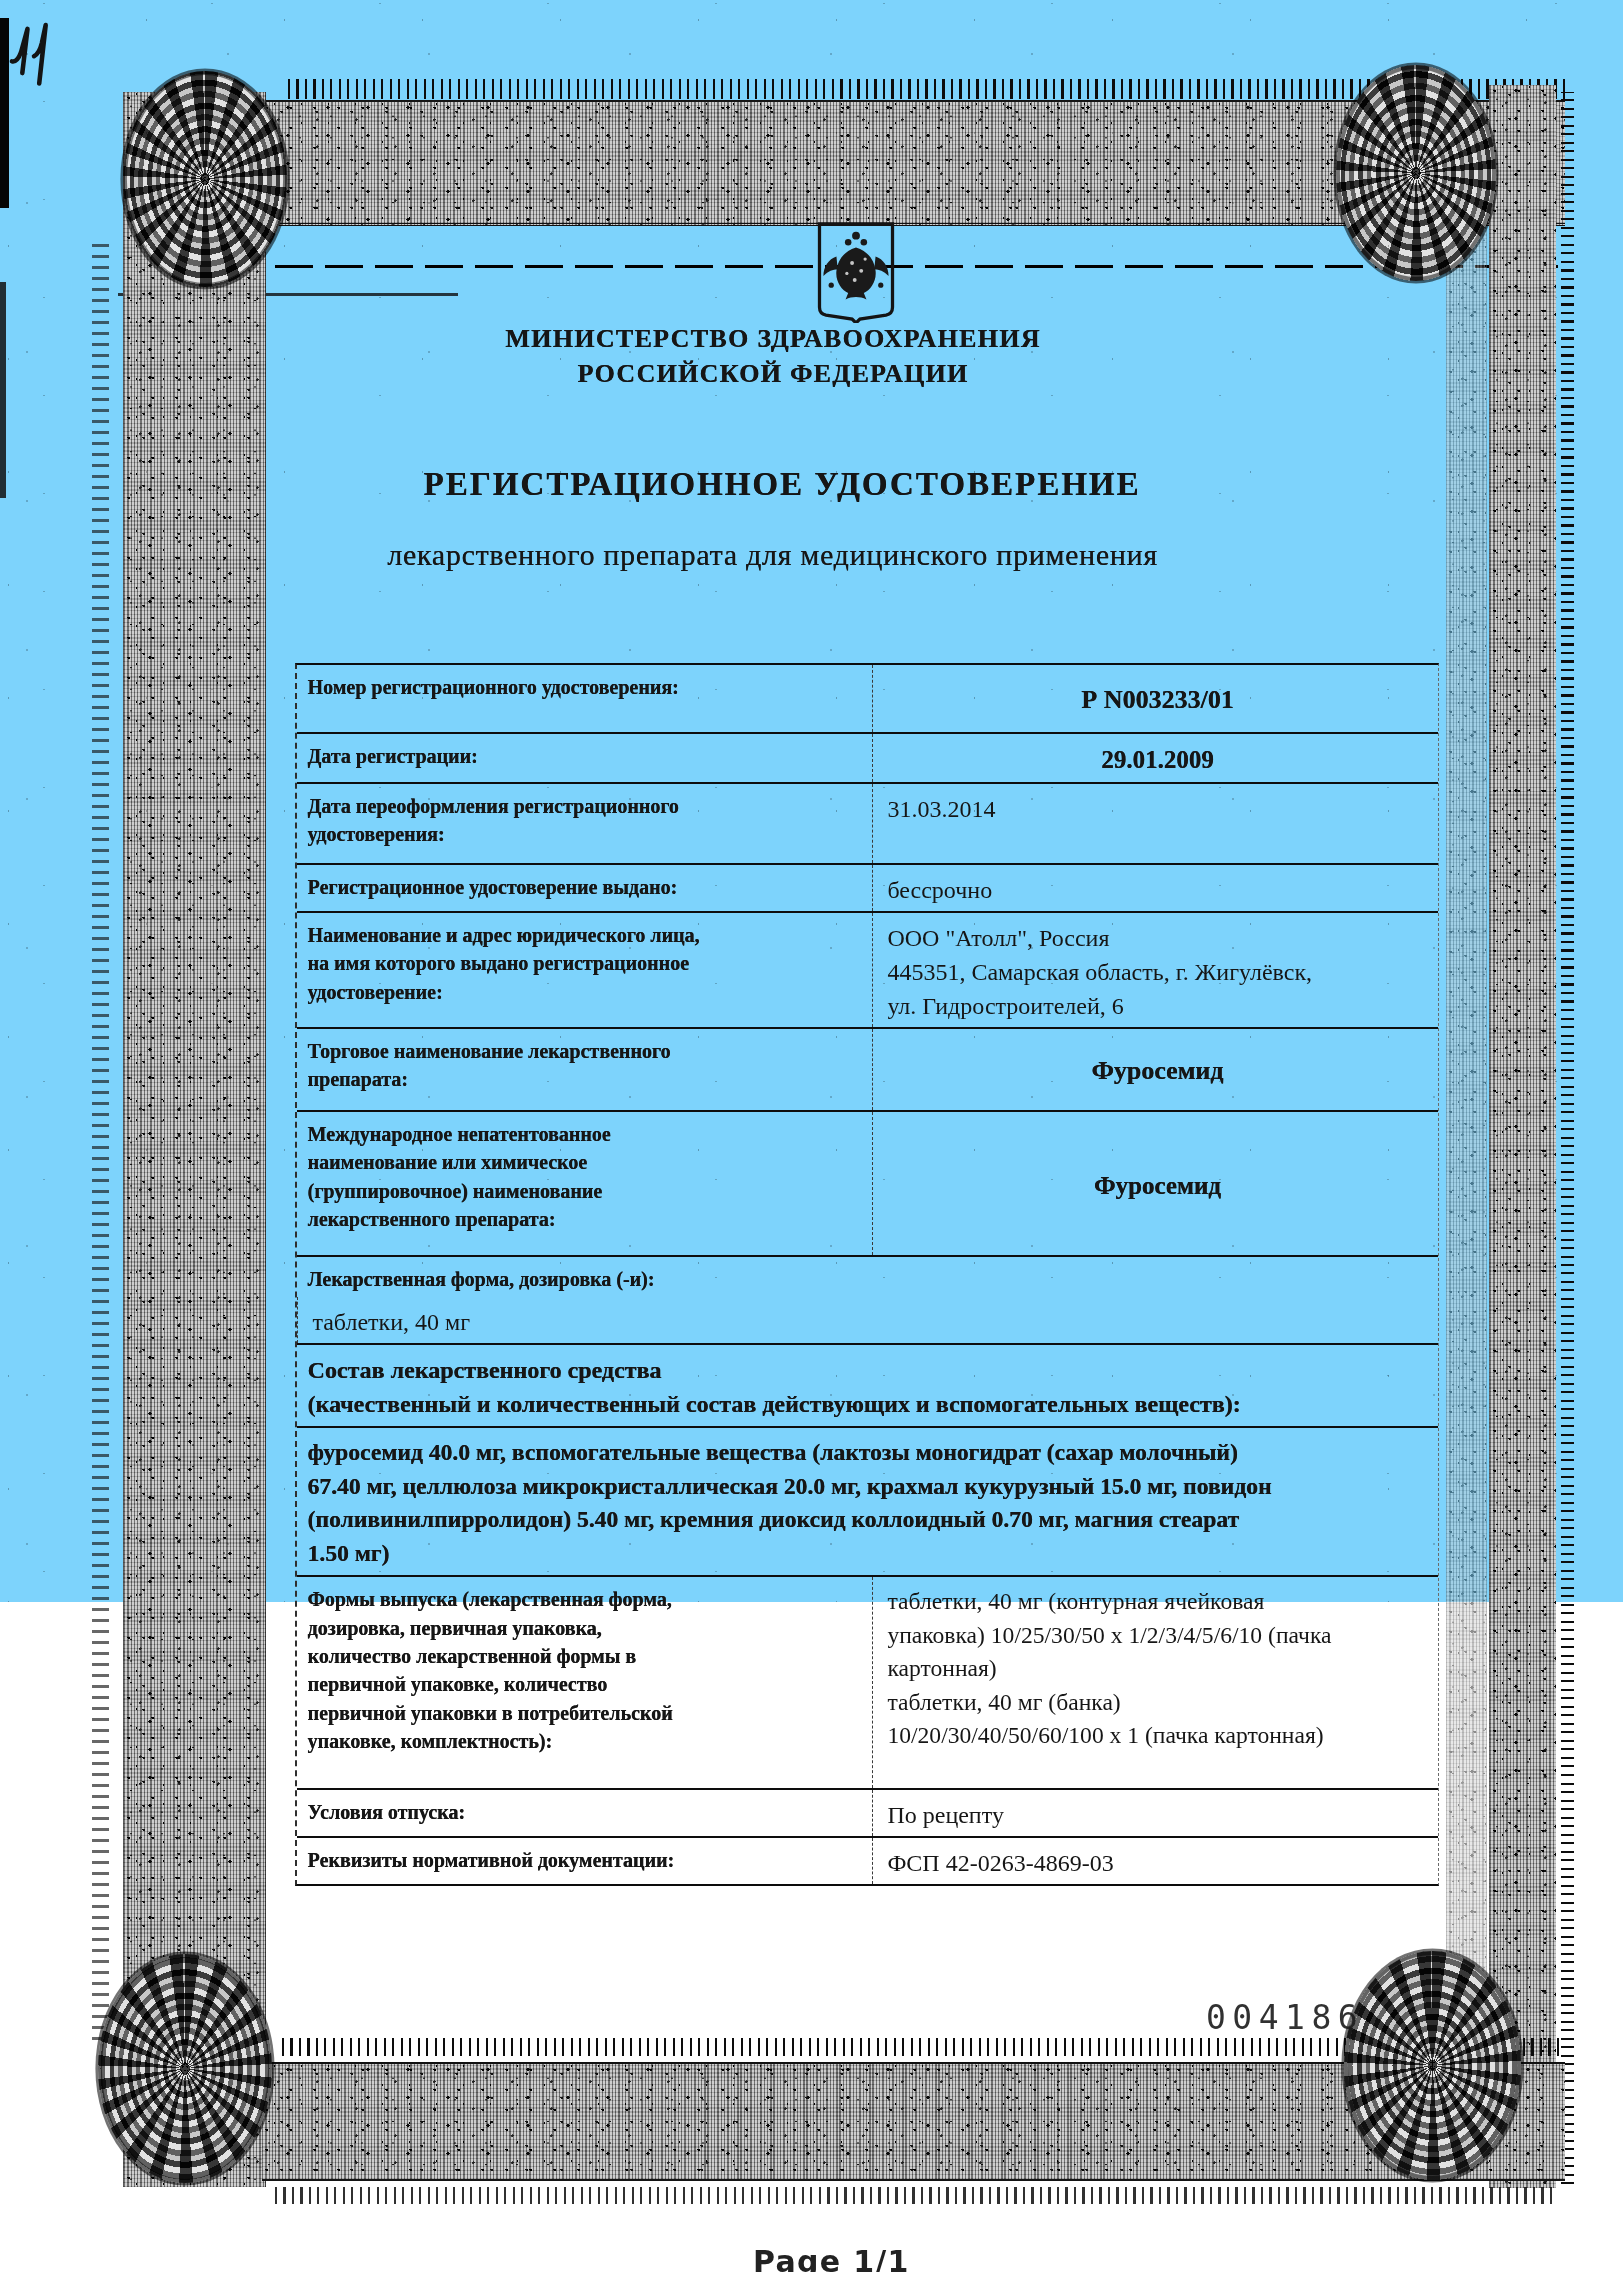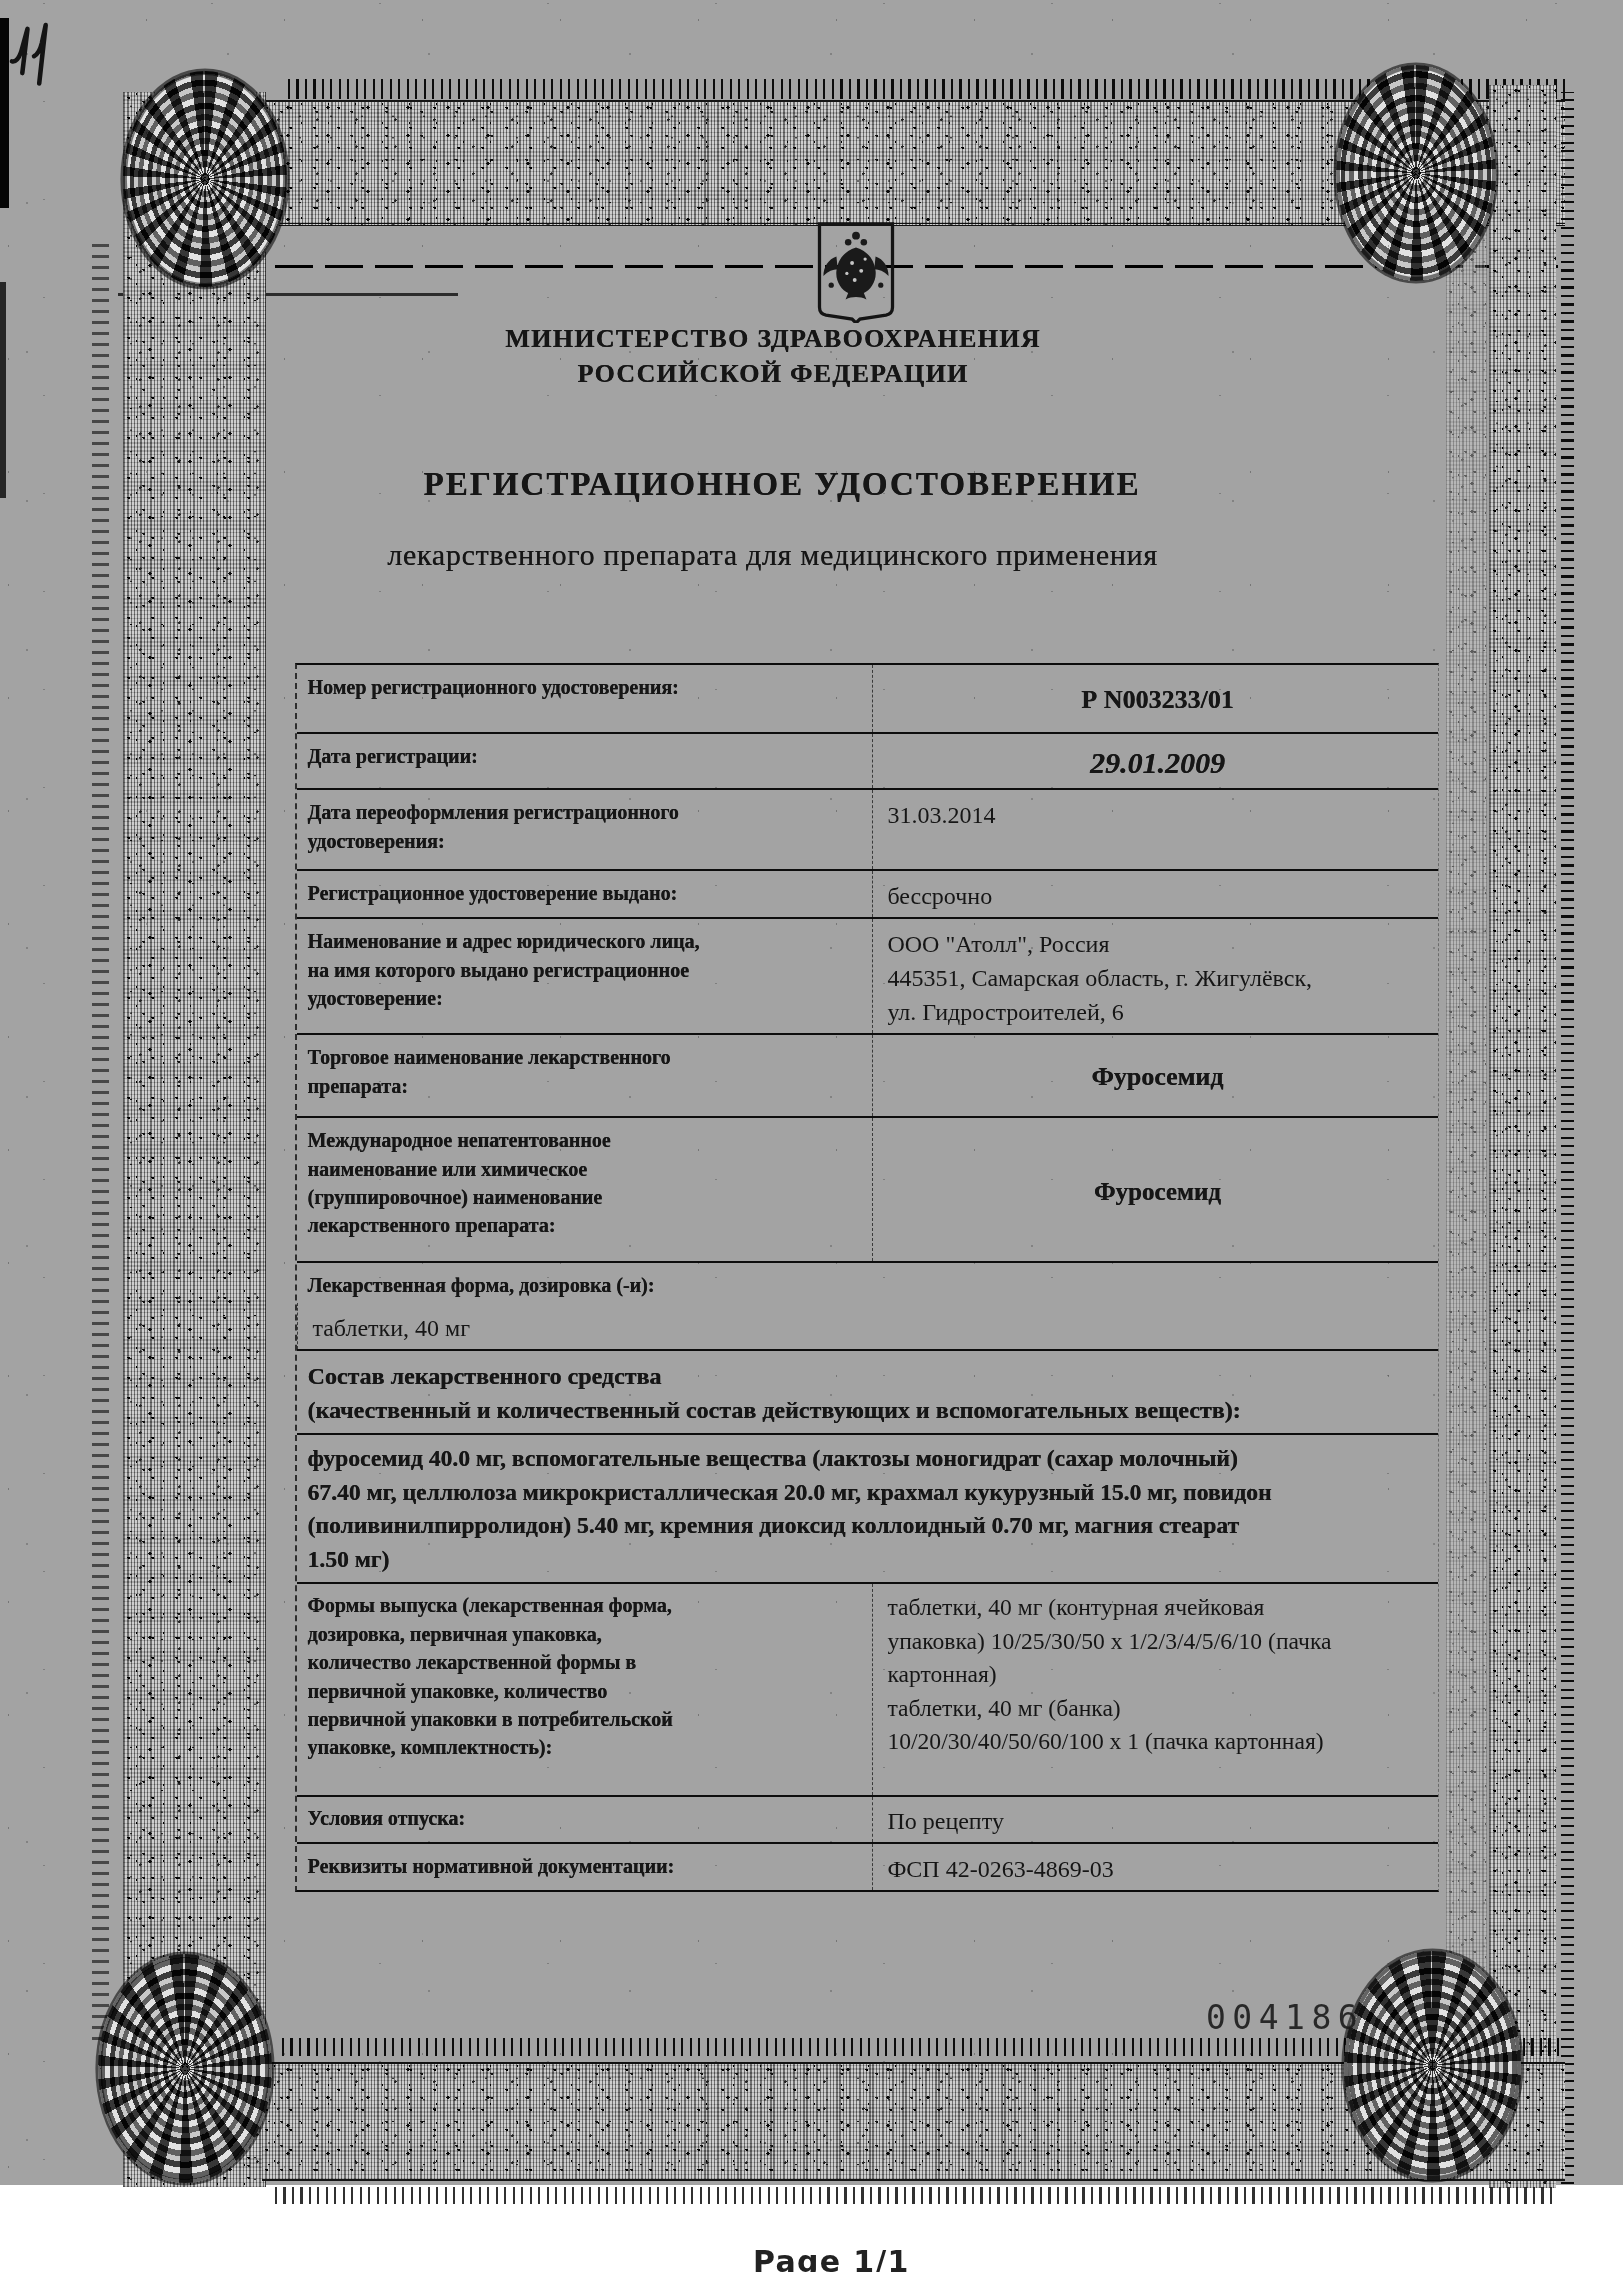--- a/index.html
+++ b/index.html
@@ -2,21 +2,21 @@
 <html lang="ru" style="font-size:10.5px"><head>
 <meta charset="utf-8">
 <style>
   * { box-sizing: border-box; margin: 0; padding: 0; }
   html,body { background:#ffffff; }
   body {
     width: 1624px; height: 2273px; overflow: hidden; position: relative;
     font-family: "Liberation Serif", "DejaVu Serif", serif;
     color: #161616;
   }
-  #page { position: relative; width: 1624px; height: 2185px; background:#a3a3a3; }
+  #page { position: relative; width: 1624px; height: 1602px; background:#7dd3fc; }
 
   
   .ornate {
     background-color:#a9a9a9;
     background-image:
       radial-gradient(circle 2px at 4.6px 5.9px,  #000 60%, transparent 61%),
       radial-gradient(circle 1.3px at 12.4px 2px, #000 60%, transparent 61%),
       radial-gradient(circle 2px at 19.6px 9.8px,#111 60%, transparent 61%),
       radial-gradient(circle 1.3px at 7.2px 14.4px,#000 60%, transparent 61%),
       radial-gradient(circle 2px at 16.4px 17.7px,#222 60%, transparent 61%),
@@ -92,21 +92,21 @@
   .tr:last-child { border-bottom:none; }
   .td-l { width:575px; padding:7.9px 11.8px 3.9px 10.5px; font-weight:700; font-size:20px;
           line-height:1.42; white-space:pre-line; text-shadow:0.3px 0 0 #1c1c1c; }
   .td-v { flex:1; border-left:1.3px dashed #3a3a3a; padding:7.9px 10.5px 3.9px 14.4px;
           font-size:24px; line-height:1.42; white-space:pre-line; }
   .td-v.center { display:flex; align-items:center; justify-content:center; text-align:left;
                  font-weight:700; text-shadow:0.3px 0 0 #1c1c1c; }
   .td-full { width:100%; padding:7.9px 11.8px 5.2px 10.5px; font-size:24px; line-height:1.42;
              white-space:pre-line; }
   .bold { font-weight:700; text-shadow:0.3px 0 0 #1c1c1c; }
-  .fs40 { font-size:26px; } .fs46 { font-size:30px;font-style:italic; } .fs38 { font-size:25px; } .fs36 { font-size:23.6px; }
+  .fs40 { font-size:26px; } .fs46 { font-size:25px; } .fs38 { font-size:25px; } .fs36 { font-size:23.6px; }
   .r1{min-height:69px;} .r2{min-height:50px;} .r3{min-height:81px;} .r4{min-height:43px;}
   .r5{min-height:110px;} .r6{min-height:83px;} .r7{min-height:145px;} .r8{min-height:48px;flex-direction:column;}
   .r9{min-height:83px;} .r10{min-height:141px;} .r11{min-height:213px;} .r12{min-height:45px;}
   .r13{min-height:46px;}
 
   
   .serial {
     position:absolute; left:1206px; top:1998px; z-index:30;
     font-family:"DejaVu Sans Mono", monospace; font-size:33px; letter-spacing:6.5px;
     color:#1b1b1b; opacity:.9;

